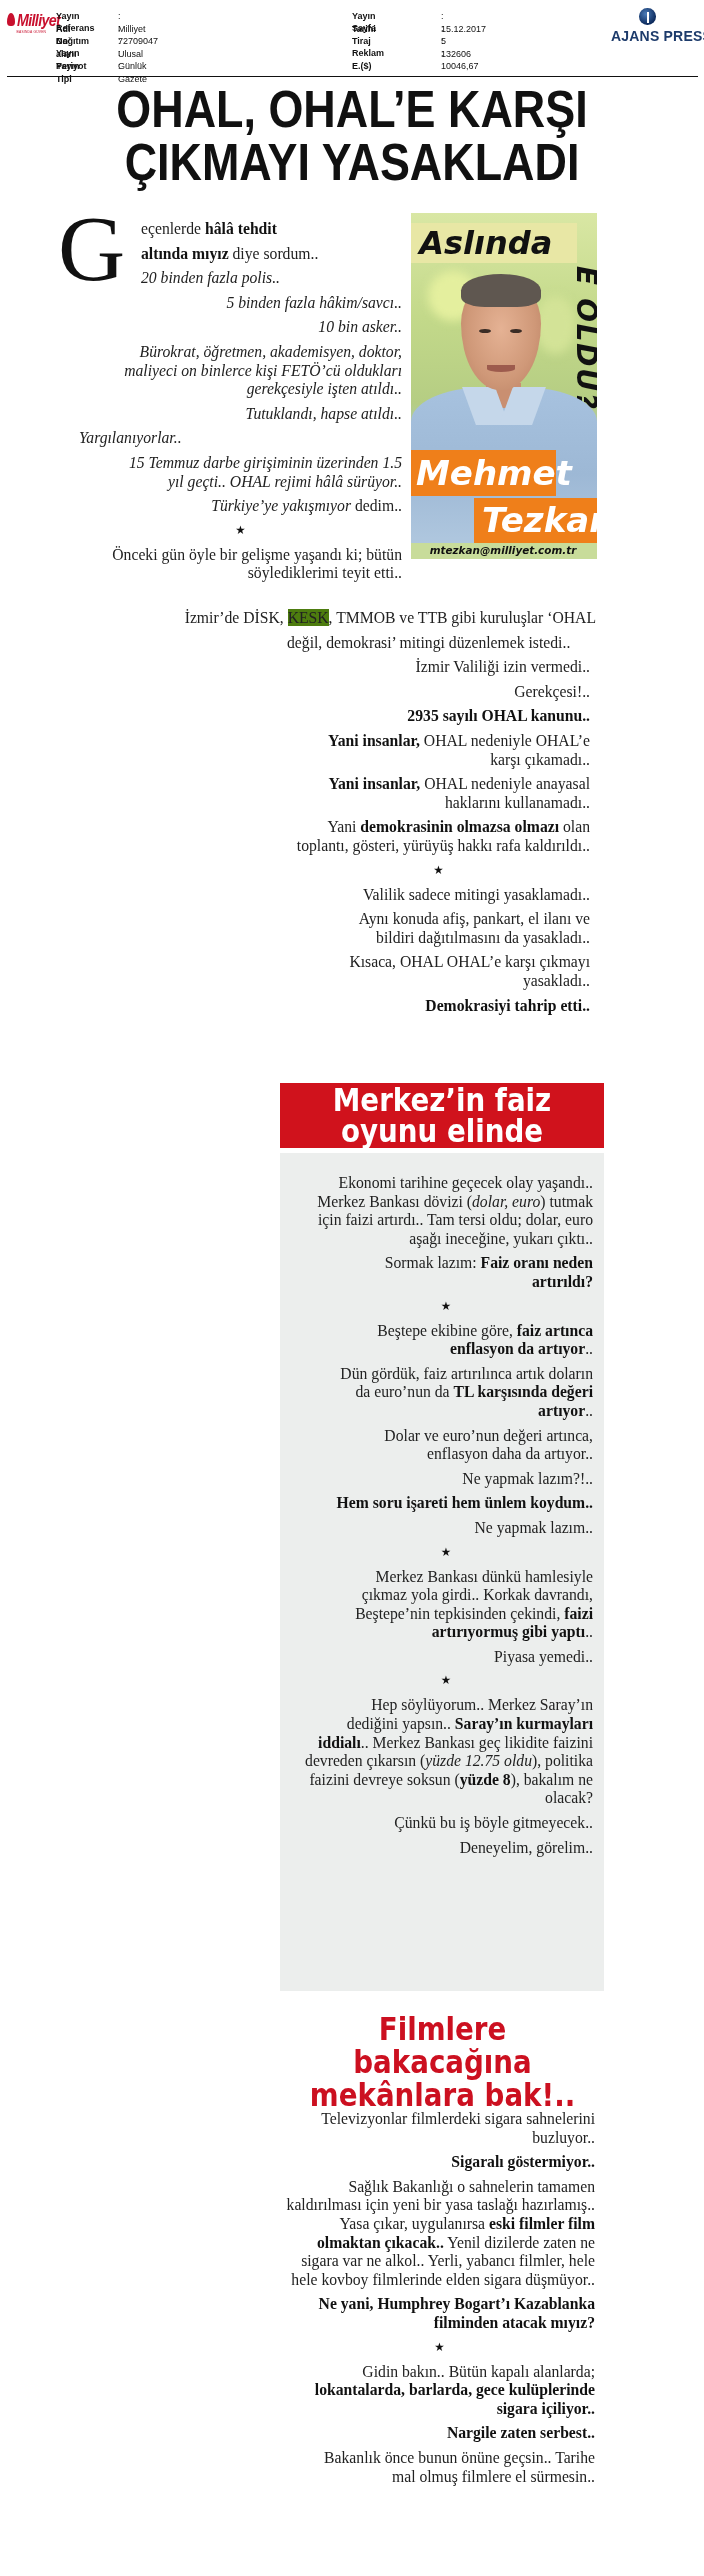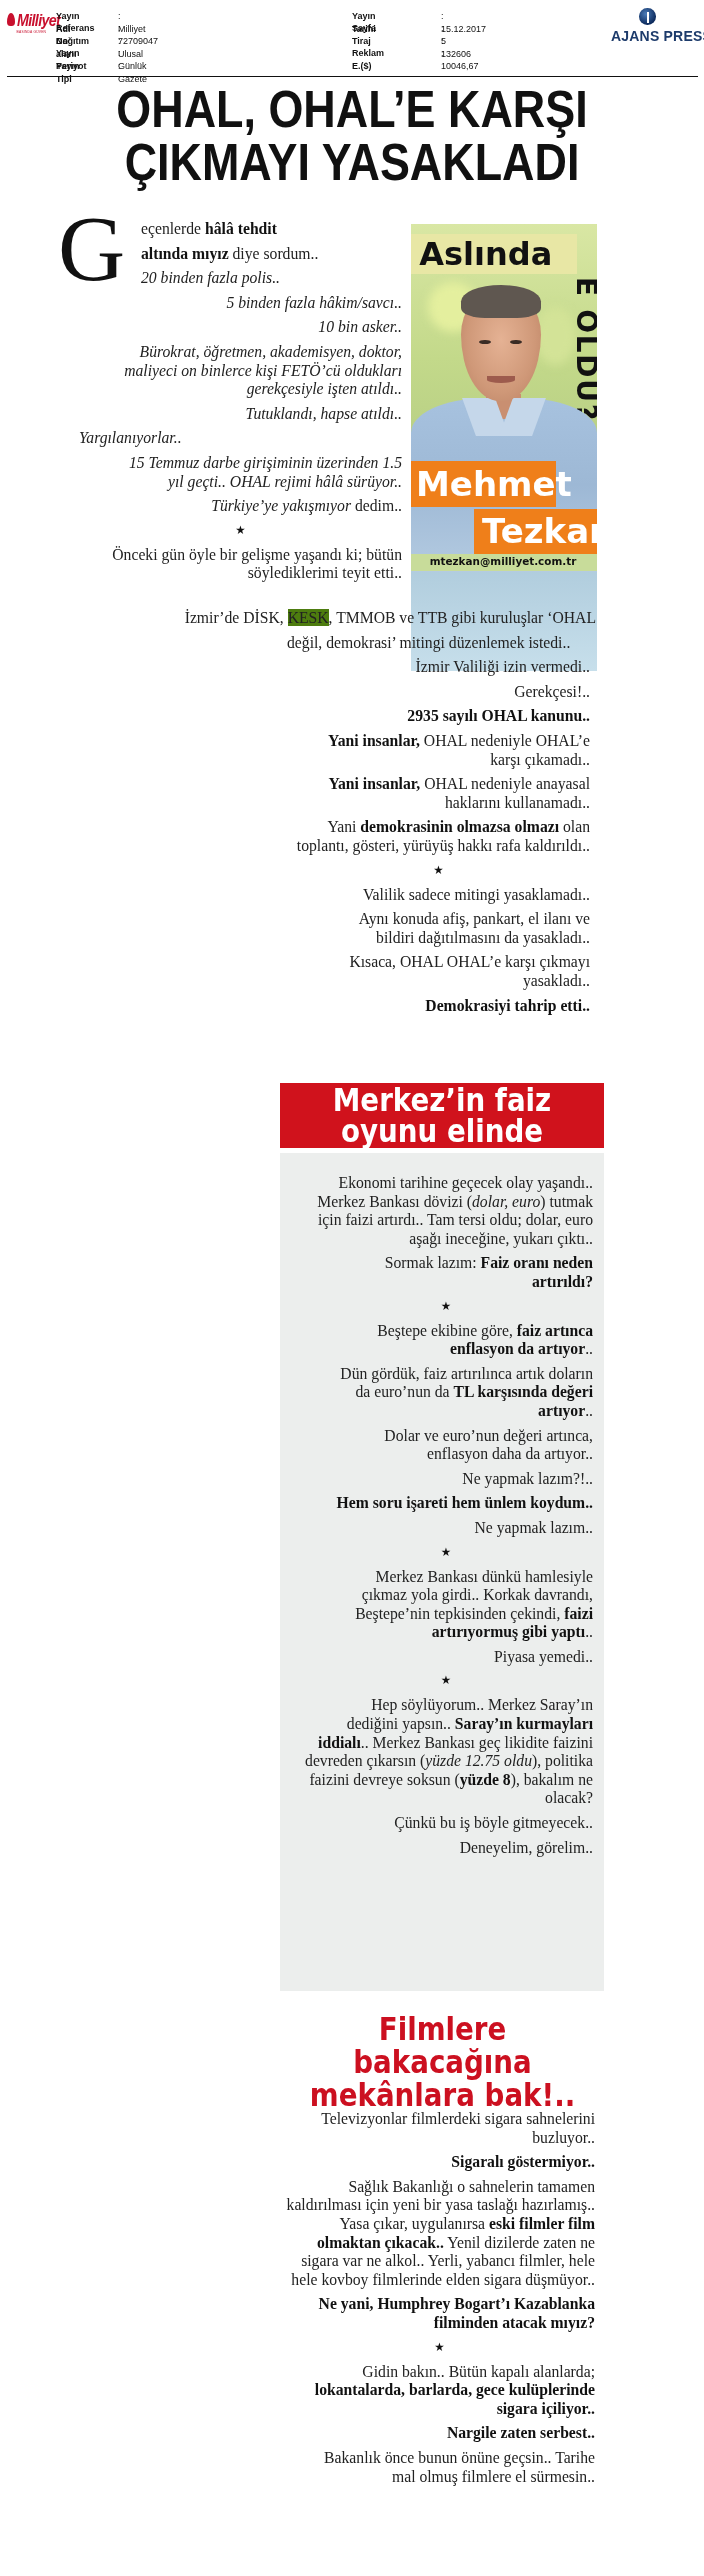--- a/index.html
+++ b/index.html
@@ -33,21 +33,21 @@
 
   .dropcap { left:58px; top:209px; font-family:"Liberation Serif", serif; font-size:93px; line-height:80px; color:#111; }
   .col1 { left:73px; top:214px; width:335px; }
   .col1 .afterdrop { padding-left:62px; }
   .col2 { left:281px; top:603px; width:315px; }
   .col2 p.first-wide { margin-left:-207px; width:522px; }
 
   .highlight { background:#4d7c0f; }
 
   
-  .photo { left:411px; top:224px; width:186px; height:447px; overflow:hidden; background:linear-gradient(180deg,#d9e7a4 0%, #c3d98a 30%, #b5cd83 55%, #a9c7d9 70%, #c7dfeb 100%); }
+  .photo { left:411px; top:213px; width:186px; height:346px; overflow:hidden; background:linear-gradient(180deg,#d9e7a4 0%, #c3d98a 30%, #b5cd83 55%, #a9c7d9 70%, #c7dfeb 100%);font-style:italic; }
   .photo .bg-blob { position:absolute; border-radius:50%; filter:blur(5px); }
   .photo .aslinda-band { position:absolute; left:0; top:10px; width:166px; height:40px; background:#e8e7a5; }
   .photo .aslinda { position:absolute; left:8.3px; top:10px; font-family:"DejaVu Sans", sans-serif; font-weight:bold; font-size:32px; line-height:40px; color:#111; letter-spacing:0px; }
   .photo .vert { position:absolute; left:159px; top:53px; writing-mode:vertical-rl; font-family:"DejaVu Sans", sans-serif; font-weight:bold; font-size:28px; color:#111; letter-spacing:1.7px; }
   .photo .head { position:absolute; left:50px; top:66px; width:80px; height:111px; border-radius:45% 45% 48% 48% / 40% 40% 60% 60%; background:radial-gradient(ellipse at 50% 45%, #e5b294 0%, #cf9878 60%, #b87f62 100%); }
   .photo .hair { position:absolute; left:50px; top:61px; width:80px; height:33px; border-radius:50% 50% 30% 30%; background:#5f5750; }
   .photo .eye { position:absolute; width:11.6px; height:4.1px; background:#3a2c25; border-radius:50%; }
   .photo .mouth { position:absolute; left:76px; top:152px; width:28px; height:6.6px; border-radius:0 0 50% 50%; background:#9d5b4d; }
   .photo .shirt { position:absolute; left:0; top:174px; width:186px; height:174px; background:linear-gradient(180deg,#a7c2df 0%, #9db8d5 50%, #b4cbe1 100%); border-radius:40% 40% 0 0 / 20% 20% 0 0; }
   .photo .collar-l { position:absolute; left:58px; top:174px; width:33px; height:38px; background:#c5d7ea; transform:skewX(20deg); }

